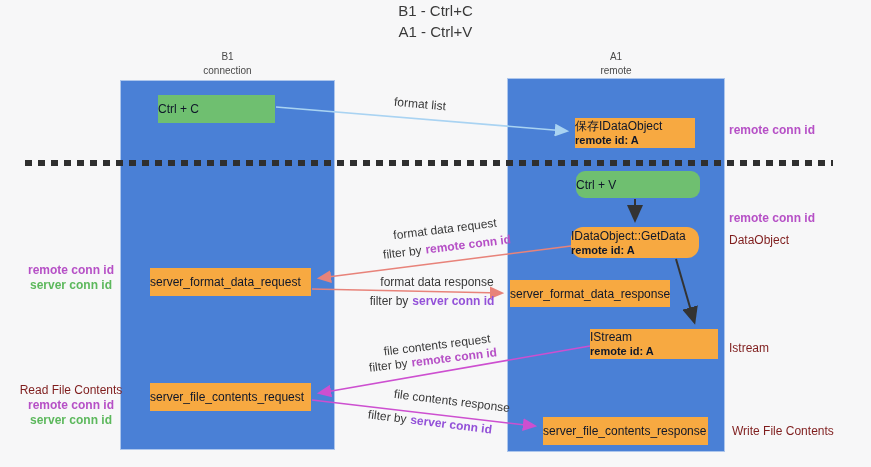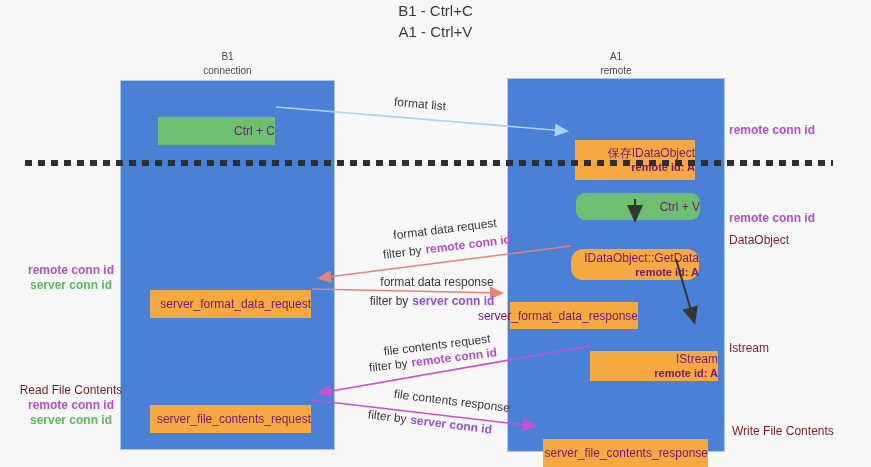--- a/index.html
+++ b/index.html
@@ -13,32 +13,32 @@
   .colhead.left{left:120px;width:215px;}
   .colhead.right{left:507px;width:218px;}
   
   .col{background:#4a80d6;z-index:1;border:1px solid rgba(255,255,255,0.55);box-sizing:border-box;}
   .col.left{left:120px;top:80px;width:215px;height:370px;}
   .col.right{left:507px;top:78px;width:218px;height:374px;}
   
   .dashline{left:25px;top:160px;width:808px;height:6px;z-index:6;
             background:repeating-linear-gradient(90deg,#2f2f2f 0 7px,transparent 7px 13px);}
   
-  .node{z-index:3;display:flex;flex-direction:column;align-items:flex-end;justify-content:center;
-        color:#701a75;text-align:center;box-sizing:border-box;margin-top:22px;}
+  .node{z-index:3;display:flex;flex-direction:column;align-items:flex-start;justify-content:center;
+        color:#0f172a;text-align:center;box-sizing:border-box;}
   .node.green{background:#6fbf70;font-size:12px;}
   .node.orange{background:#f7a941;font-size:12px;}
   .node .l2{font-size:11px;line-height:14px;font-weight:bold;}
   .small{font-size:11px;line-height:14px;}
   #node-ctrl-c{left:158px;top:95px;width:117px;height:28px;}
-  #node-save-obj{left:575px;top:118px;width:120px;height:40px;}
+  #node-save-obj{left:575px;top:118px;width:120px;height:30px;}
   #node-ctrl-v{left:576px;top:171px;width:124px;height:27px;border-radius:9px;}
   #node-getdata{left:571px;top:227px;width:128px;height:31px;border-radius:12px;}
   #node-format-req{left:150px;top:268px;width:161px;height:28px;}
-  #node-format-resp{left:510px;top:280px;width:128px;height:27px;}
+  #node-format-resp{left:510px;top:280px;width:160px;height:27px;}
   #node-istream{left:590px;top:329px;width:128px;height:30px;}
   #node-file-req{left:150px;top:383px;width:161px;height:28px;}
   #node-file-resp{left:543px;top:417px;width:165px;height:28px;}
   
   .mlabel{font-size:12px;line-height:15px;z-index:2;white-space:nowrap;}
   .magenta{color:#b650c6;font-weight:bold;}
   .purple{color:#9351d8;font-weight:bold;}
   .greentx{color:#5cb85c;font-weight:bold;}
   .black{color:#7f1d1d;}
   .leftgroup{left:16px;width:110px;text-align:center;z-index:2;}

